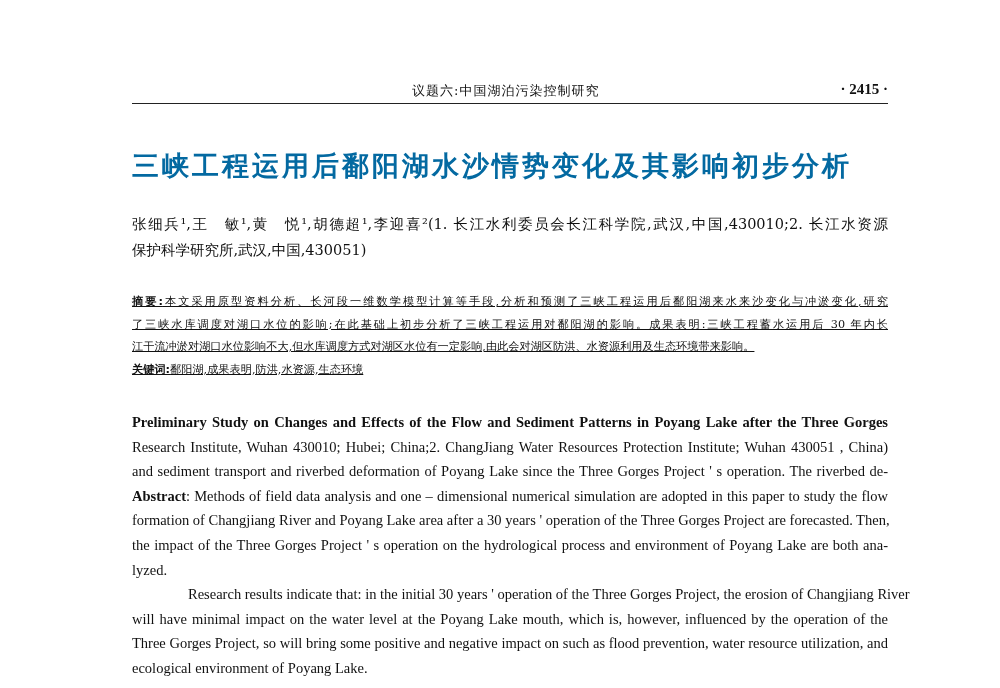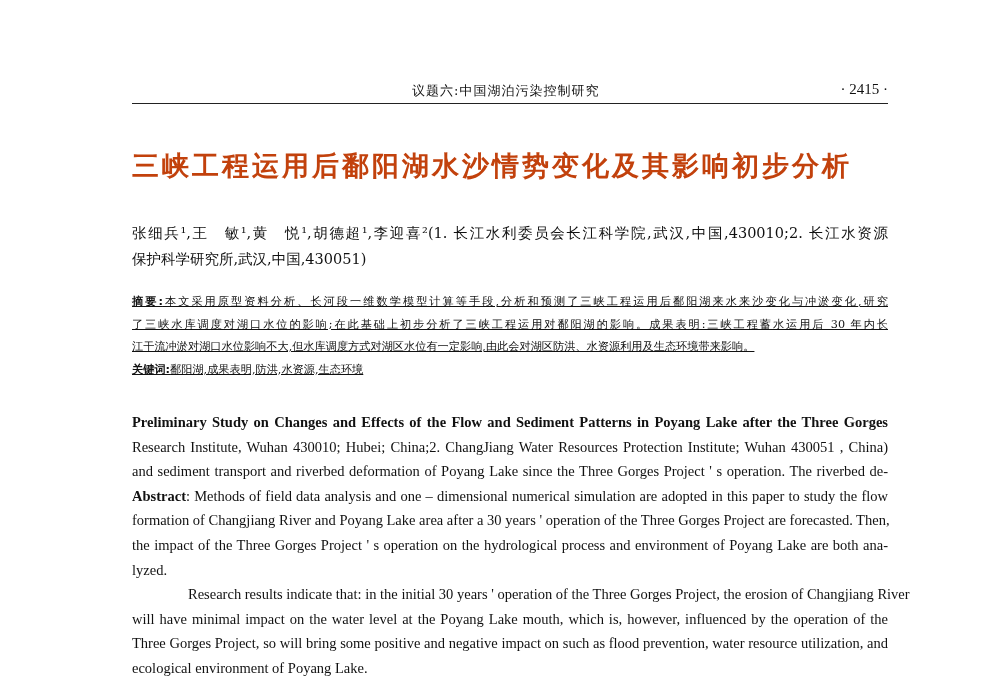--- a/index.html
+++ b/index.html
@@ -3,29 +3,29 @@
   <meta charset="utf-8">
   <style>
     html, body { margin: 0; padding: 0; background: #ffffff; }
     body { width: 1000px; height: 688px; overflow: hidden; position: relative; color: #111; }
     .page { position: absolute; left: 0; top: 0; width: 1000px; height: 688px; }
     .running-head {
       position: absolute; left: 130px; width: 760px; top: 80px; height: 22px;
       font-family: "DejaVu Serif", serif; font-size: 13px; text-align: center;
     }
     .running-head .section { position: absolute; left: 282px; top: 2px; letter-spacing: 1px; }
-    .running-head .pageno { position: absolute; right: 2px; top: 1px; font-family: "Liberation Serif", serif; font-size: 15px; }
+    .running-head .pageno { position: absolute; right: 2px; top: 1px; font-family: "Liberation Serif", serif; font-size: 15px; font-weight: bold; }
     .head-rule { position: absolute; left: 132px; width: 756px; top: 103px; height: 0; border-top: 1.5px solid #222; }
     .title {
       position: absolute; left: 132px; top: 148px; width: 740px;
-      font-family: "DejaVu Sans", sans-serif; font-size: 27px; font-weight: bold; letter-spacing: 3px; color: #c2410c;
+      font-family: "DejaVu Sans", sans-serif; font-size: 27px; font-weight: bold; letter-spacing: 3px; color: #0369a1;
     }
     .authors {
       position: absolute; left: 132px; top: 211px; width: 756px;
-      font-family: "DejaVu Serif", serif; font-size: 14.5px; line-height: 26px; margin-top: 9px;
+      font-family: "DejaVu Serif", serif; font-size: 14.5px; line-height: 26px;
     }
     .cn-abstract {
       position: absolute; left: 132px; top: 291px; width: 756px;
       font-family: "DejaVu Serif", serif; font-size: 11.2px; line-height: 22.5px; text-decoration: underline;
     }
     .cn-abstract .label { font-weight: bold; font-family: "DejaVu Sans", sans-serif; }
     .en-block {
       position: absolute; left: 132px; top: 410px; width: 756px;
       font-family: "Liberation Serif", serif; font-size: 14.5px; line-height: 24.6px; text-align: justify;
     }

